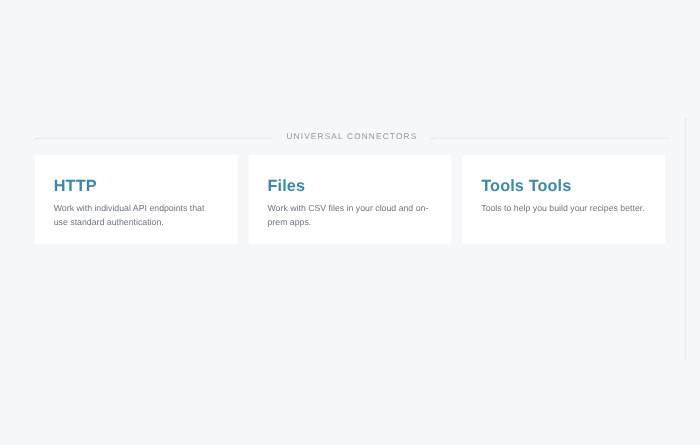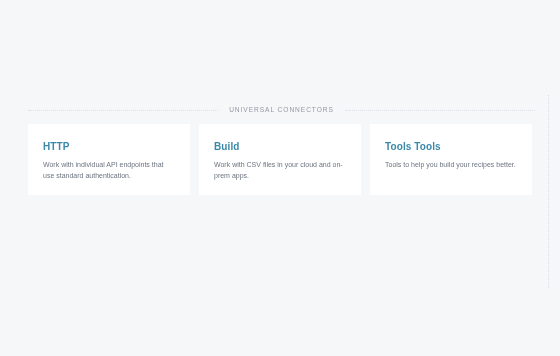--- a/index.html
+++ b/index.html
@@ -73,21 +73,21 @@
   }
 
   .card {
     background: #ffffff;
     box-sizing: border-box;
     padding: 18px 15px 0 15px;
     overflow: hidden;
   }
 
   .card-title {
-    font-size: 10px;
+    font-size: 13px;
     font-weight: bold;
     color: #3a89a8;
     letter-spacing: 0.1px;
     line-height: 1;
     margin: 0 0 7px 0;
   }
 
   .card-desc {
     font-size: 7px;
     color: #6d7480;
@@ -111,21 +111,21 @@
 
   <div class="grid">
 
     <div class="card">
       <div class="card-title">HTTP</div>
       <p class="card-desc">Work with individual API endpoints that use standard authentication.</p>
     </div>
 
 
     <div class="card">
-      <div class="card-title">Build</div>
+      <div class="card-title">Files</div>
       <p class="card-desc">Work with CSV files in your cloud and on-prem apps.</p>
     </div>
 
 
     <div class="card">
       <div class="card-title">Tools Tools</div>
       <p class="card-desc">Tools to help you build your recipes better.</p>
     </div>
 
 

